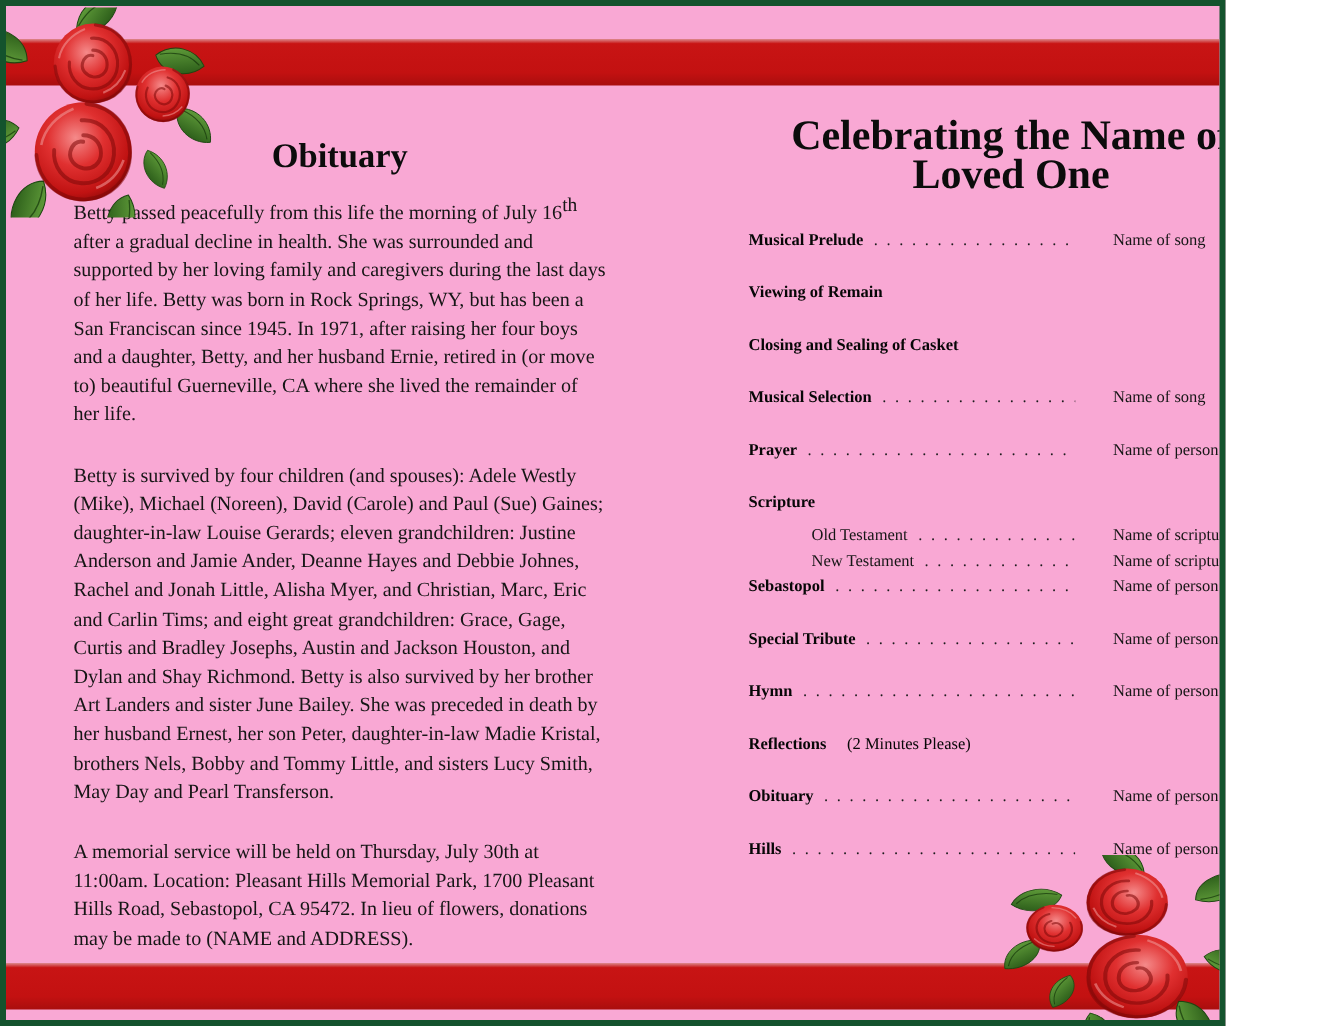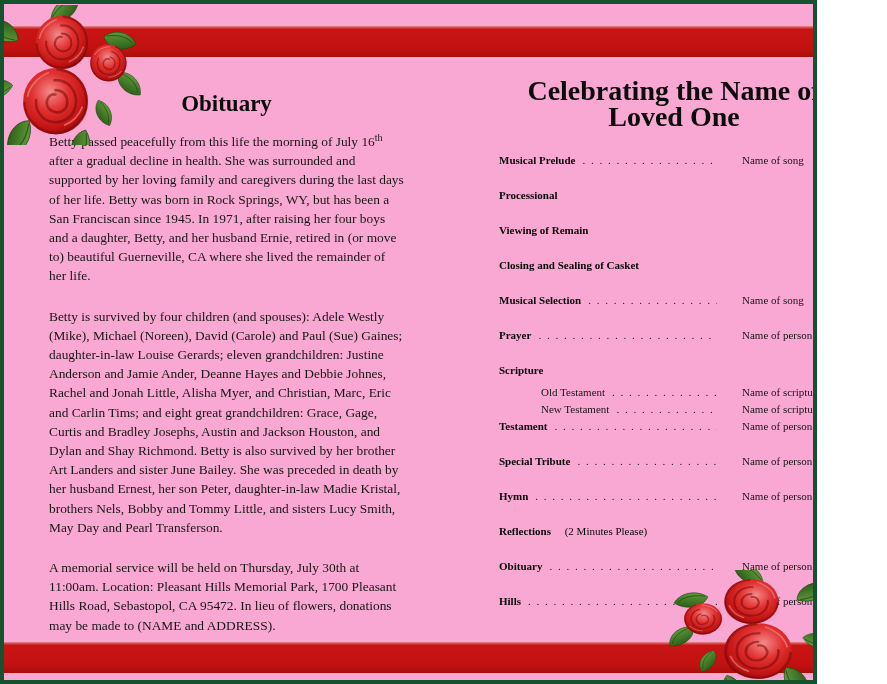--- a/index.html
+++ b/index.html
@@ -15,21 +15,21 @@
 
   .roses { position:absolute; z-index:3; }
   .roses-tl { left:-6px; top:1px; width:146px; height:140px; }
   .roses-br { right:-5px; bottom:-8px; width:152px; height:118px; }
 
   
   .left-col { position:absolute; left:45px; top:86px; width:355px; z-index:2; }
   .obit-heading { margin:0 0 14px 0; font-size:23px; line-height:28px; font-weight:bold;
     text-align:center; color:#0c0c0c; }
   .left-col p { margin:0 0 21px 0; font-size:13.4px; line-height:19.2px; text-align:left; }
-  .left-col sup { font-size:10px; line-height:0; }
+  .left-col sup { font-size:13px; line-height:0; }
 
   
   .right-col { position:absolute; left:495px; top:74px; width:350px; z-index:2; }
   .svc-title { margin:0 0 22px 0; font-size:28px; line-height:26px; font-weight:bold;
     text-align:center; color:#0c0c0c; }
   .prog-row { position:relative; height:16px; margin-bottom:19px; font-size:11px; line-height:16px; }
   .prog-row.tight { margin-bottom:6px; }
   .prog-row.sub { height:17px; line-height:17px; margin-bottom:0; padding-left:42px; }
   .prog-row.sub-last { }
   .lead-zone { display:flex; align-items:baseline; width:218px; overflow:hidden; }
@@ -109,25 +109,20 @@
     <h1 class="svc-title">Celebrating the Name of Loved One</h1>
 
     <div class="prog-row">
       <div class="lead-zone">
         <span class="prog-label">Musical Prelude</span>
         <span class="leader">. . . . . . . . . . . . . . . . . . . . . . . . . . . . . . . . . . . . . . . . . . . . . . . .</span>
       </div>
       <span class="prog-value">Name of song</span>
     </div>
 
-    <div class="prog-row">
-      <div class="lead-zone">
-        <span class="prog-label">Processional</span>
-      </div>
-    </div>
 
     <div class="prog-row">
       <div class="lead-zone">
         <span class="prog-label">Viewing of Remain</span>
       </div>
     </div>
 
     <div class="prog-row">
       <div class="lead-zone">
         <span class="prog-label">Closing and Sealing of Casket</span>
@@ -167,21 +162,21 @@
     <div class="prog-row sub sub-last">
       <div class="lead-zone">
         <span class="prog-label">New Testament</span>
         <span class="leader">. . . . . . . . . . . . . . . . . . . . . . . . . . . . . . . . . . . . . . . . . . . . . . . .</span>
       </div>
       <span class="prog-value">Name of scripture</span>
     </div>
 
     <div class="prog-row">
       <div class="lead-zone">
-        <span class="prog-label">Testament</span>
+        <span class="prog-label">Sebastopol</span>
         <span class="leader">. . . . . . . . . . . . . . . . . . . . . . . . . . . . . . . . . . . . . . . . . . . . . . . .</span>
       </div>
       <span class="prog-value">Name of person</span>
     </div>
 
     <div class="prog-row">
       <div class="lead-zone">
         <span class="prog-label">Special Tribute</span>
         <span class="leader">. . . . . . . . . . . . . . . . . . . . . . . . . . . . . . . . . . . . . . . . . . . . . . . .</span>
       </div>

